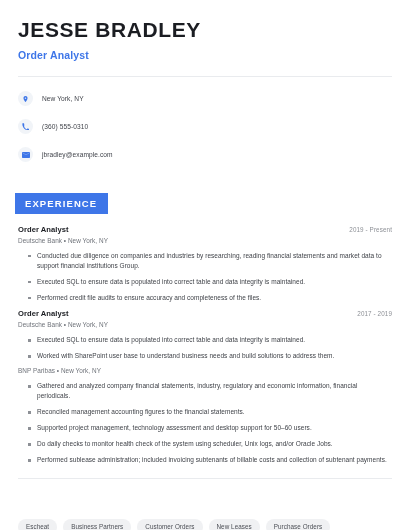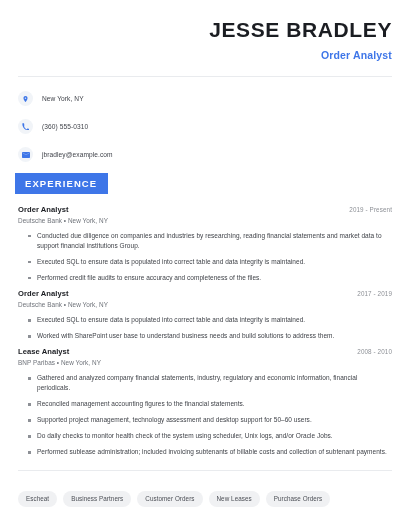--- a/index.html
+++ b/index.html
@@ -16,21 +16,21 @@
     width: 410px;
     height: 530px;
     background: #ffffff;
     position: relative;
     overflow: hidden;
     padding: 0 18px;
   }
 
   
   .header {
-    text-align: right;
+    text-align: left;
     padding-top: 18px;
   }
   .full-name {
     font-size: 21px;
     font-weight: 700;
     letter-spacing: 0.6px;
     color: #1b1d22;
     line-height: 1.18;
   }
   .job-subtitle {
@@ -71,21 +71,21 @@
     flex: 0 0 auto;
   }
   .contact-icon svg { display: block; }
   .contact-text {
     font-size: 6.6px;
     color: #41444b;
     letter-spacing: 0.08px;
   }
 
   
-  .section { margin-top: 8px; }
+  .section { margin-top: 28px; }
   .section-badge {
     display: inline-block;
     background: #3e76e8;
     color: #ffffff;
     font-size: 9.5px;
     font-weight: 700;
     letter-spacing: 1.1px;
     padding: 5px 11px 5px 10px;
     margin-left: -3px;
   }
@@ -225,24 +225,20 @@
           <span class="exp-dates">2017 - 2019</span>
         </div>
         <div class="exp-meta">Deutsche Bank  •  New York, NY</div>
         <ul class="bullets">
           <li>Executed SQL to ensure data is populated into correct table and data integrity is maintained.</li>
           <li>Worked with SharePoint user base to understand business needs and build solutions to address them.</li>
         </ul>
       </div>
 
       <div class="exp-item">
-        <div class="exp-head">
-          <span class="exp-title">Lease Analyst</span>
-          <span class="exp-dates">2008 - 2010</span>
-        </div>
         <div class="exp-meta">BNP Paribas  •  New York, NY</div>
         <ul class="bullets">
           <li>Gathered and analyzed company financial statements, industry, regulatory and economic information, financial periodicals.</li>
           <li>Reconciled management accounting figures to the financial statements.</li>
           <li>Supported project management, technology assessment and desktop support for 50–60 users.</li>
           <li>Do daily checks to monitor health check of the system using scheduler, Unix logs, and/or Oracle Jobs.</li>
           <li>Performed sublease administration; included invoicing subtenants of billable costs and collection of subtenant payments.</li>
         </ul>
       </div>
 

